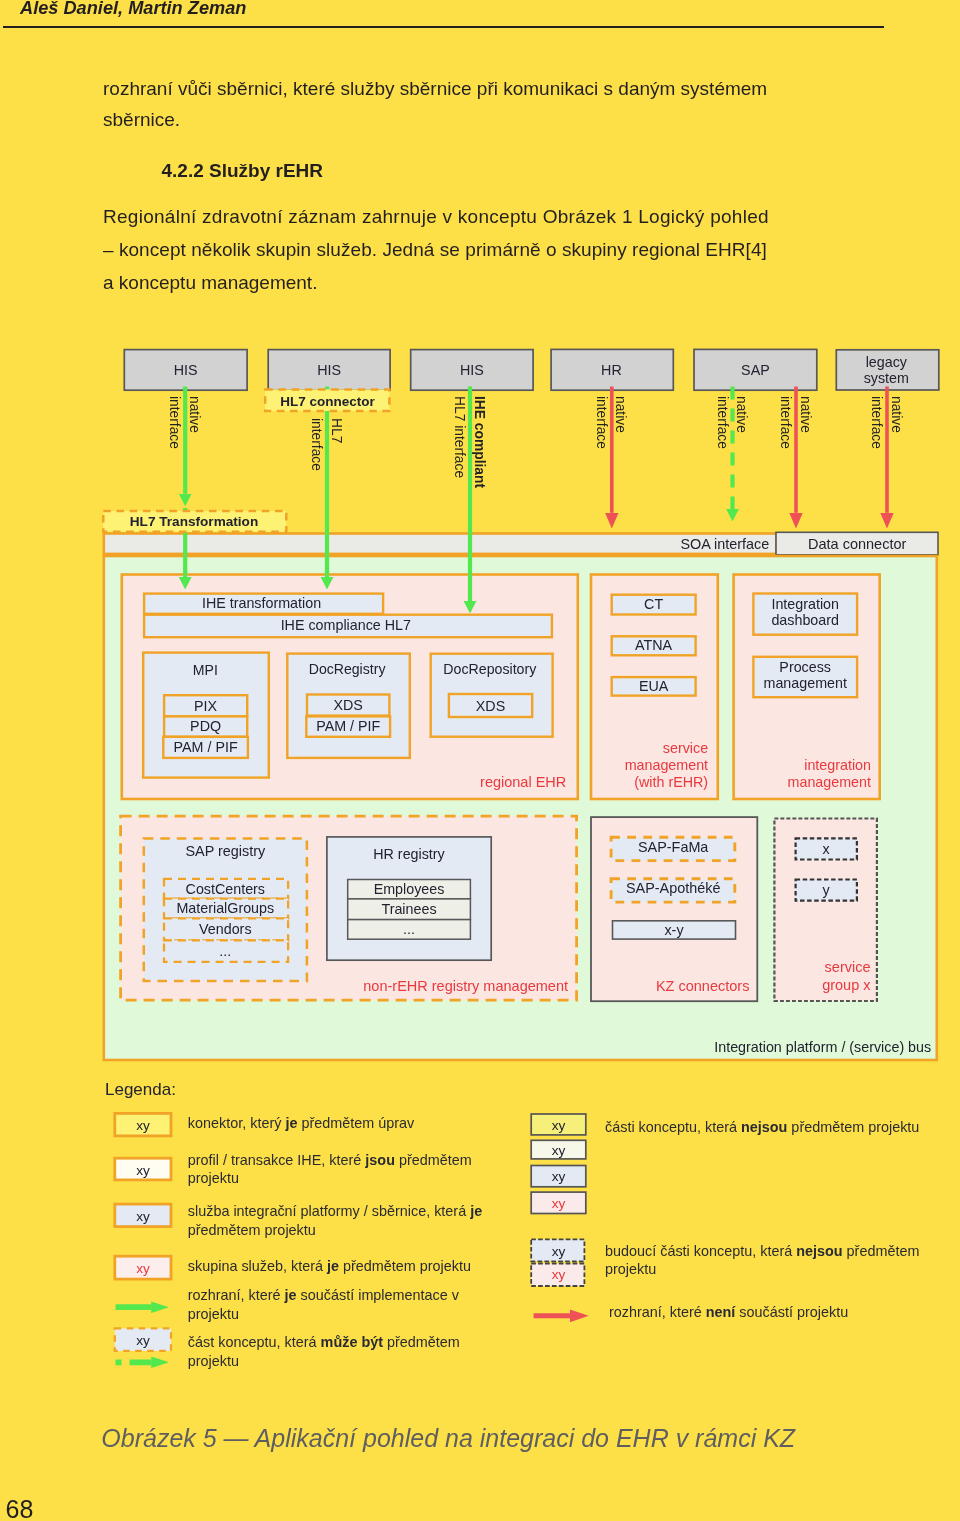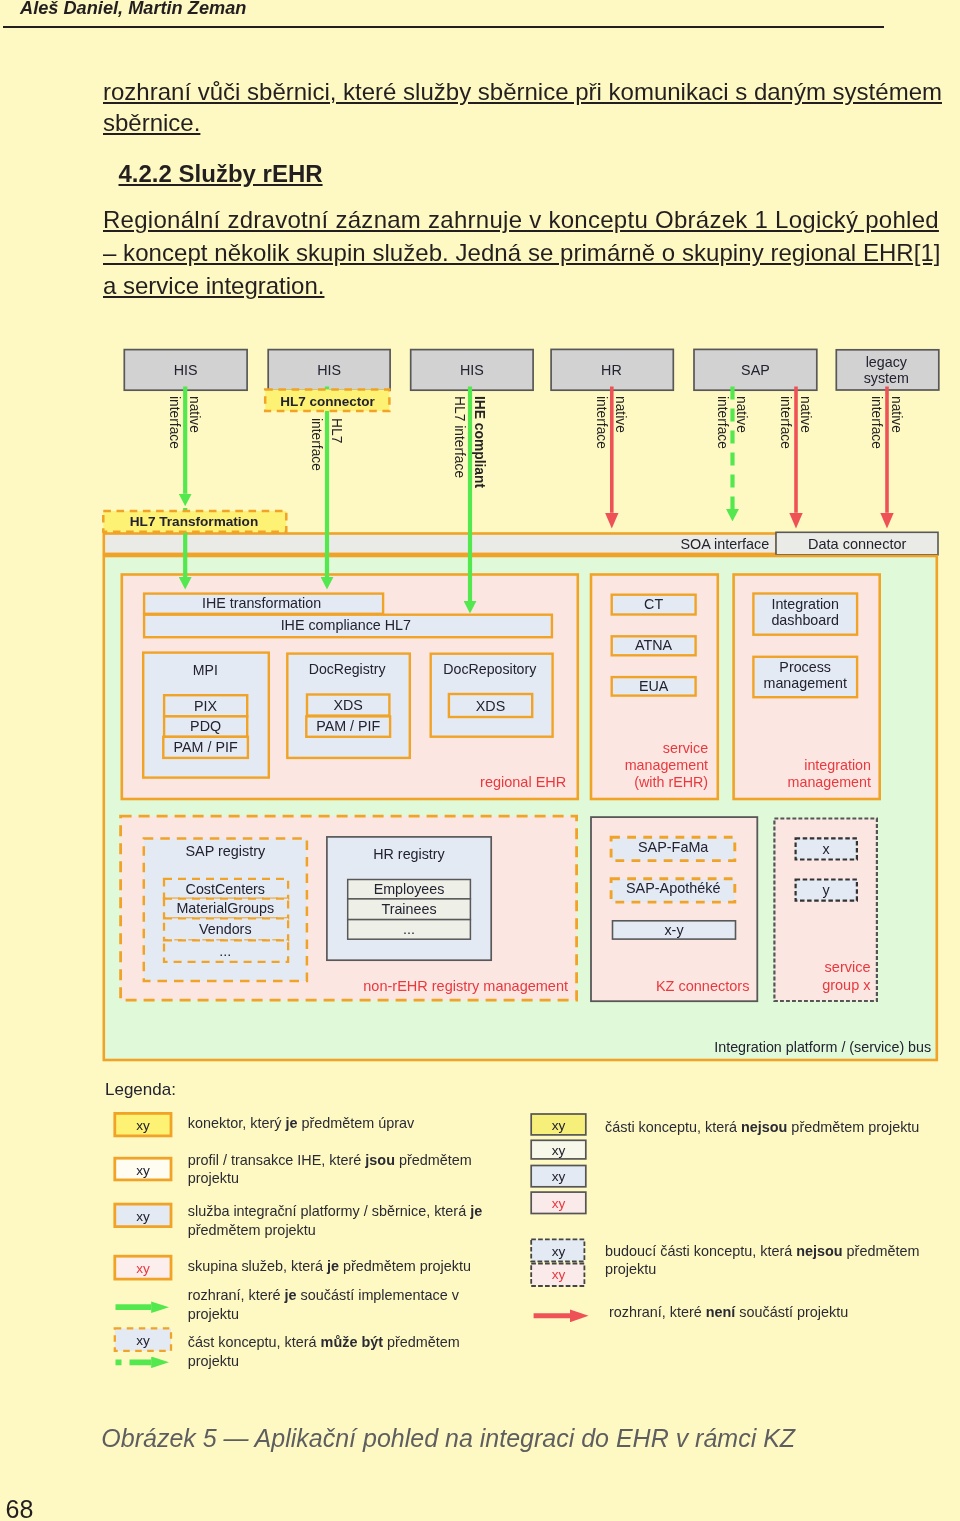--- a/index.html
+++ b/index.html
@@ -1,39 +1,39 @@
 <!DOCTYPE html>
 <html><head>
 <meta charset="utf-8">
 <title>Obrázek 5 — Aplikační pohled na integraci do EHR v rámci KZ</title>
 <style>
   html,body{margin:0;padding:0;background:#ffffff;}
   body{width:960px;height:1521px;font-family:"Liberation Sans",sans-serif;}
-  .page{position:relative;width:960px;height:1521px;overflow:hidden;background:#fef9c3;}
+  .page{position:relative;width:960px;height:1521px;overflow:hidden;background:#fde047;}
   .runhead{position:absolute;left:20px;top:-2.5px;font-style:italic;font-weight:bold;font-size:18.2px;color:#231f20;letter-spacing:0px;}
   .rule{position:absolute;left:3px;top:26px;width:881px;height:2.2px;background:#231f20;}
-  .tline{position:absolute;left:103px;font-size:24px;color:#231f20;white-space:nowrap;text-decoration:underline;}
-  .tline.b{font-weight:bold;}
+  .tline{position:absolute;left:103px;font-size:19px;color:#231f20;white-space:nowrap;}
+  .tline.b{font-weight:bold;margin-left:43px;}
   .figsvg{position:absolute;left:0;top:0;}
   .cap{position:absolute;left:101.3px;top:1423.8px;font-style:italic;font-size:25px;color:#5e5e60;white-space:nowrap;letter-spacing:0px;}
   .pagenum{position:absolute;left:5.5px;top:1495px;font-size:25px;color:#231f20;}
 </style>
 </head>
 <body>
 
 <div class="page">
   <div class="runhead">Aleš Daniel, Martin Zeman</div>
   <div class="rule"></div>
 
   <div class="tline" style="top:77.8px">rozhraní vůči sběrnici, které služby sběrnice při komunikaci s daným systémem</div>
   <div class="tline" style="top:109.2px">sběrnice.</div>
   <div class="tline b" style="top:159.5px;left:118.5px">4.2.2 Služby rEHR</div>
   <div class="tline" style="top:206px;letter-spacing:0.27px">Regionální zdravotní záznam zahrnuje v konceptu Obrázek 1 Logický pohled</div>
-  <div class="tline" style="top:239px;letter-spacing:0.05px">– koncept několik skupin služeb. Jedná se primárně o skupiny regional EHR[1]</div>
-  <div class="tline" style="top:272px">a service integration.</div>
+  <div class="tline" style="top:239px;letter-spacing:0.05px">– koncept několik skupin služeb. Jedná se primárně o skupiny regional EHR[4]</div>
+  <div class="tline" style="top:272px">a konceptu management.</div>
 
   <svg class="figsvg" width="960" height="1521" viewBox="0 0 960 1521">
   <defs>
     <marker id="ga" markerWidth="12.6" markerHeight="13" refX="0.1" refY="6.5" orient="auto" markerUnits="userSpaceOnUse">
       <path d="M0,0 L0,13 L12.5,6.5 z" fill="#52e84e"></path>
     </marker>
     <marker id="ra" markerWidth="15.8" markerHeight="13.6" refX="0.1" refY="6.8" orient="auto" markerUnits="userSpaceOnUse">
       <path d="M0,0 L0,13.6 L15.7,6.8 z" fill="#ee5257"></path>
     </marker>
     <marker id="gah" markerWidth="18.1" markerHeight="11.6" refX="0.1" refY="5.8" orient="auto" markerUnits="userSpaceOnUse">

